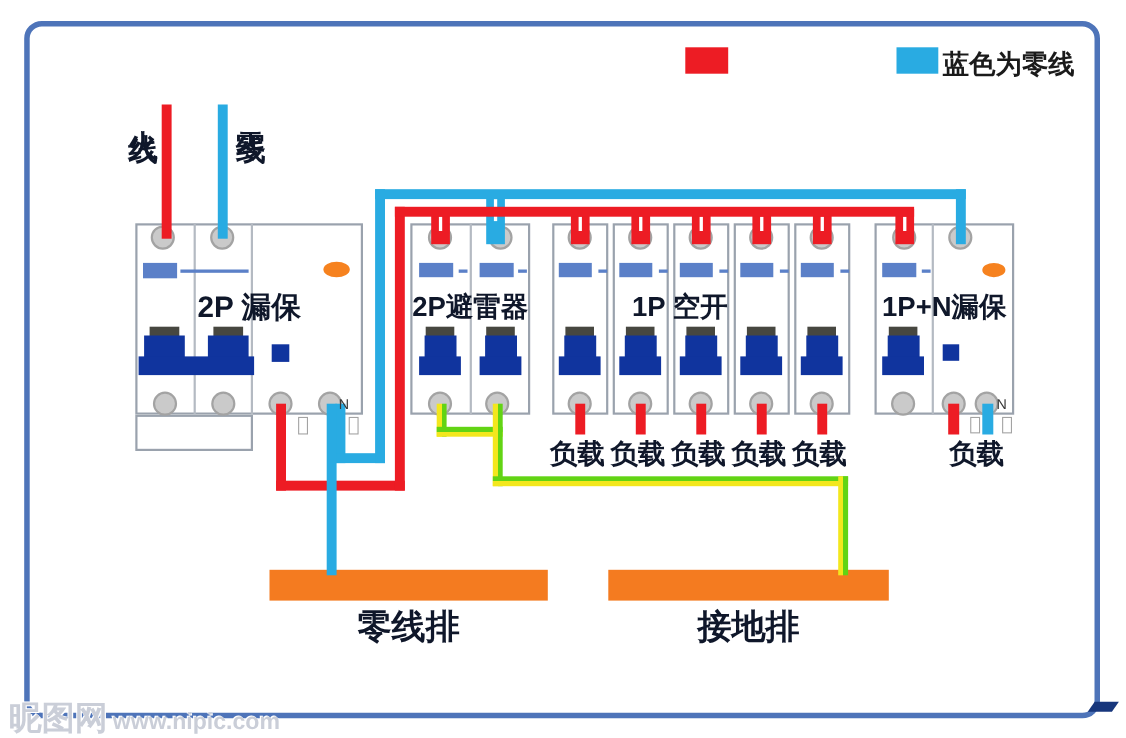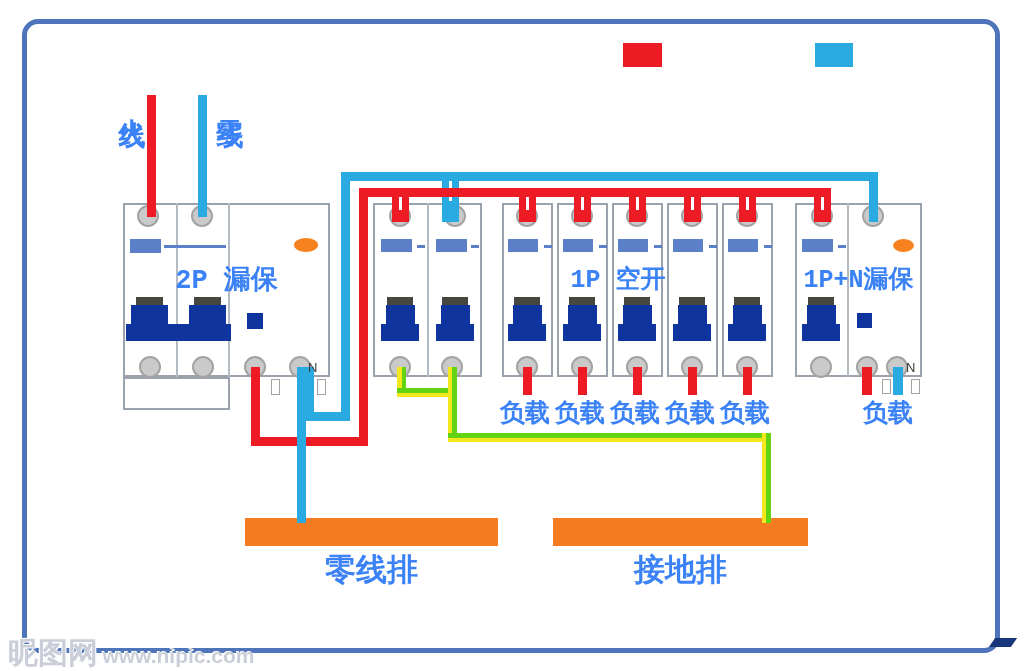--- a/index.html
+++ b/index.html
@@ -22,21 +22,21 @@
   .wire{position:absolute;z-index:3;}
   .red{background:#ed1c24;}
   .blue{background:#29abe2;}
   .z4{z-index:4;} .z5{z-index:5;}
   .earth-v{position:absolute;z-index:3;background:linear-gradient(90deg,#f3e71d 0 50%,#62d414 50% 100%);}
   .earth-h{position:absolute;z-index:3;background:linear-gradient(180deg,#62d414 0 50%,#f3e71d 50% 100%);}
   .drop{position:absolute;width:17px;height:32px;top:190px;background:#ed1c24;z-index:4;}
   .drop .slit{position:absolute;left:7px;top:7px;width:3px;height:13px;background:#fff;}
   .bdrop{position:absolute;width:17px;height:48px;top:174px;background:#29abe2;z-index:3;}
   .bdrop .slit{position:absolute;left:7px;top:7px;width:3px;height:20px;background:#fff;}
-  .blueTxt{position:absolute;color:#3b82f6;font-weight:bold;text-align:center;z-index:7;font-family:Liberation Mono, monospace;}
+  .blueTxt{position:absolute;color:#0f172a;font-weight:bold;text-align:center;z-index:7;}
   .vtext{writing-mode:vertical-rl;letter-spacing:3px;}
   .legendTxt{position:absolute;color:#1a1a1a;font-size:24px;font-weight:bold;z-index:7;}
   .bar{position:absolute;height:28px;background:#f47b20;z-index:2;}
   .nmark{position:absolute;font-size:13px;color:#3a3a3a;z-index:7;}
   .wm{position:absolute;left:8px;top:633px;color:#caced8;z-index:9;
       text-shadow:1px 1px 0 #fff,-1px -1px 0 #fff;white-space:nowrap;}
   .wm .site{font-size:30px;font-weight:bold;}
   .wm .url{font-size:21px;font-weight:bold;}
   .stamp{position:absolute;left:787px;top:645px;width:237px;height:16px;line-height:16px;
          background:rgba(158,158,158,.85);color:#fff;font-size:11.5px;text-align:center;z-index:10;}
@@ -45,20 +45,21 @@
 </style>
 </head>
 <body>
 
 <div id="canvas">
 
   <div class="frame"></div>
 
   <div class="abs red" style="left:623px;top:43px;width:39px;height:24px;z-index:7;"></div>
   <div class="abs blue" style="left:815px;top:43px;width:38px;height:24px;z-index:7;"></div>
+  <div class="legendTxt" style="left:857px;top:42px;">蓝色为零线</div>
 
   <div class="wire red" style="left:147px;top:95px;width:9px;height:122px;"></div>
   <div class="wire blue" style="left:198px;top:95px;width:9px;height:122px;"></div>
   <div class="blueTxt vtext" style="left:112px;top:97px;font-size:27px;">火线</div>
   <div class="blueTxt vtext" style="left:210px;top:97px;font-size:27px;">零线</div>
 
   <div class="unit" style="left:123px;top:203px;width:207px;height:174px;"></div>
   <div class="vline" style="left:176px;top:203px;height:174px;"></div>
   <div class="vline" style="left:228px;top:203px;height:174px;"></div>
   <div class="unit" style="left:123px;top:377px;width:107px;height:33px;"></div>
@@ -91,20 +92,21 @@
   <div class="win" style="left:381px;top:239px;width:31px;"></div>
   <div class="dash" style="left:417px;top:245px;width:8px;"></div>
   <div class="win" style="left:436px;top:239px;width:31px;"></div>
   <div class="dash" style="left:471px;top:245px;width:8px;"></div>
   <div class="tgl-top" style="left:387px;top:297px;width:26px;"></div>
   <div class="tgl-body" style="left:386px;top:305px;width:29px;height:26px;"></div>
   <div class="tgl-body" style="left:381px;top:324px;width:38px;height:17px;"></div>
   <div class="tgl-top" style="left:442px;top:297px;width:26px;"></div>
   <div class="tgl-body" style="left:441px;top:305px;width:29px;height:26px;"></div>
   <div class="tgl-body" style="left:436px;top:324px;width:38px;height:17px;"></div>
+  <div class="blueTxt" style="left:373px;top:262px;width:109px;font-size:25px;">2P避雷器</div>
 
   <div class="unit" style="left:502px;top:203px;width:51px;height:174px;"></div>
   <div class="unit" style="left:557px;top:203px;width:51px;height:174px;"></div>
   <div class="unit" style="left:612px;top:203px;width:51px;height:174px;"></div>
   <div class="unit" style="left:667px;top:203px;width:51px;height:174px;"></div>
   <div class="unit" style="left:722px;top:203px;width:51px;height:174px;"></div>
   <div class="term" style="left:516px;top:205px;"></div>
   <div class="term" style="left:571px;top:205px;"></div>
   <div class="term" style="left:626px;top:205px;"></div>
   <div class="term" style="left:681px;top:205px;"></div>

